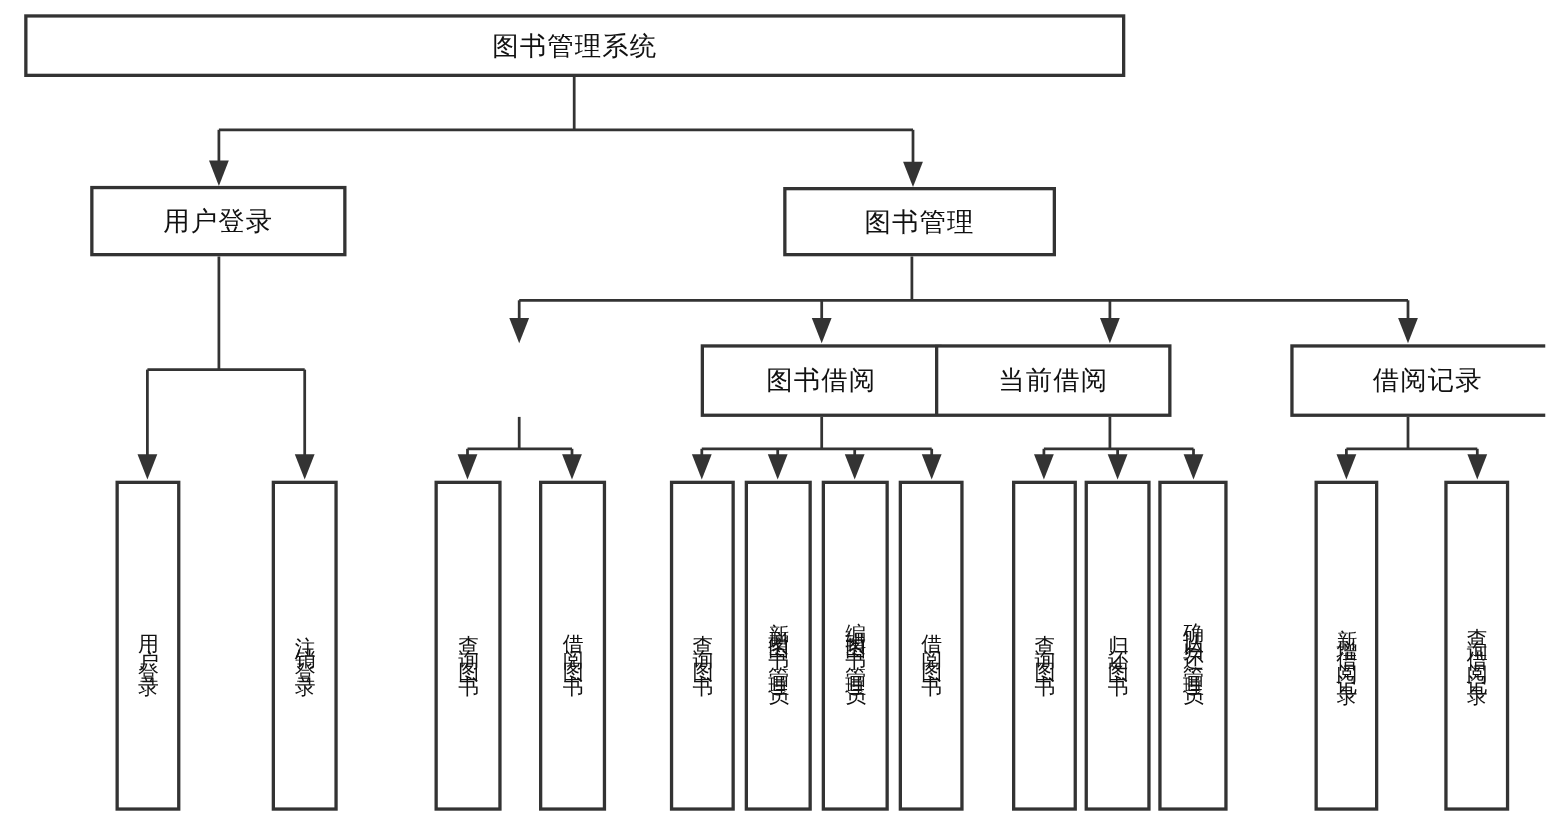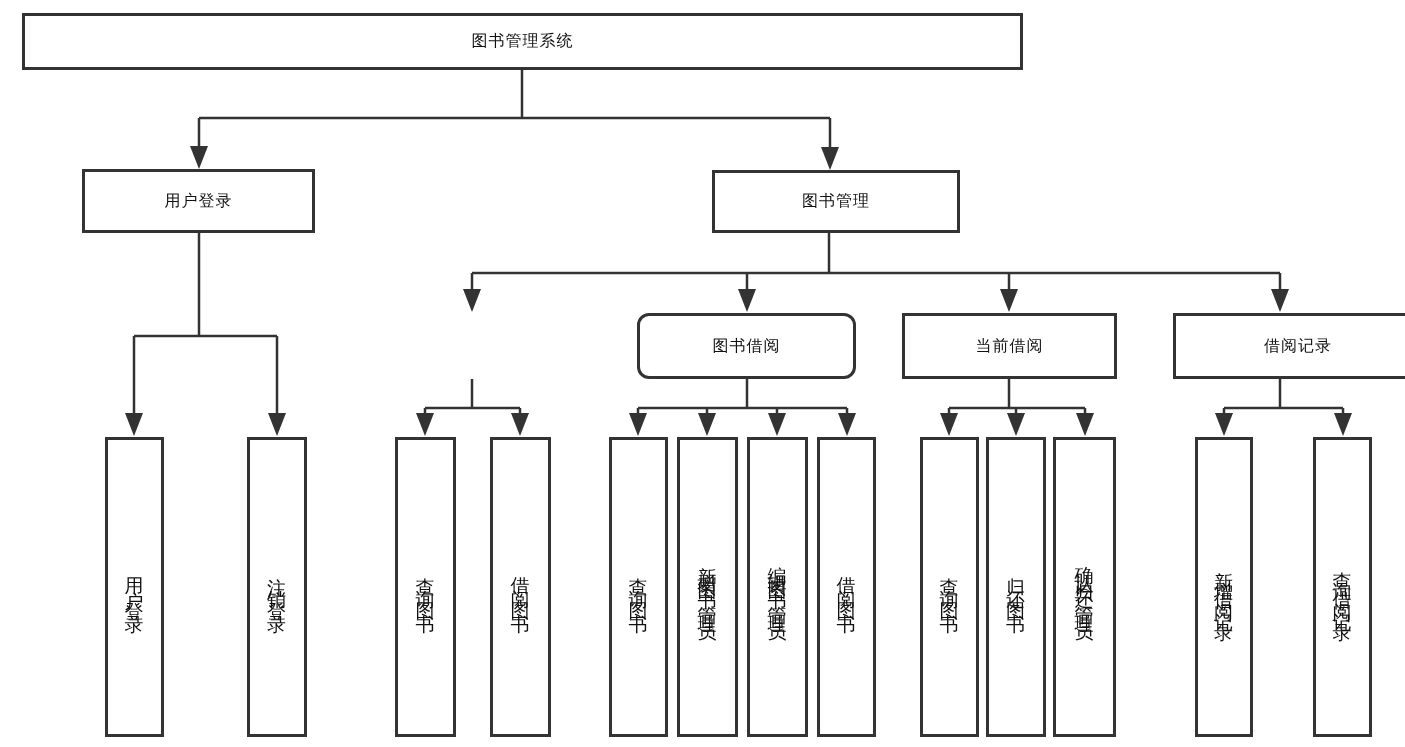--- a/index.html
+++ b/index.html
@@ -24,31 +24,31 @@
   }
   .node {
     position: absolute;
     box-sizing: border-box;
     background: #ffffff;
     border: 3px solid #333333;
     display: flex;
     align-items: center;
     justify-content: center;
     color: #111111;
-    font-size: 16px;
+    font-size: 24px;
     letter-spacing: 1px;
     white-space: nowrap;
   }
   .node--root   { left: 22px;  top: 13px;  width: 1001px; height: 57px; }
   .node--l2a    { left: 82px;  top: 169px; width: 233px;  height: 64px; }
   .node--l2b    { left: 712px; top: 170px; width: 248px;  height: 63px; }
   .node--l3     { top: 313px; height: 66px; }
   .node--l3a    { left: 363px;  width: 219px; }
-  .node--l3b    { left: 637px;  width: 219px; border-radius: 12px; }
-  .node--l3c    { left: 902px;  width: 215px; justify-content: center; }
+  .node--l3b    { left: 637px;  width: 219px; }
+  .node--l3c    { left: 850px;  width: 215px; justify-content: center; }
   .node--l3d    { left: 1173px; width: 250px; }
   .leaf {
     position: absolute;
     top: 437px;
     height: 300px;
     box-sizing: border-box;
     background: #ffffff;
     border: 3px solid #333333;
     display: flex;
     align-items: center;

